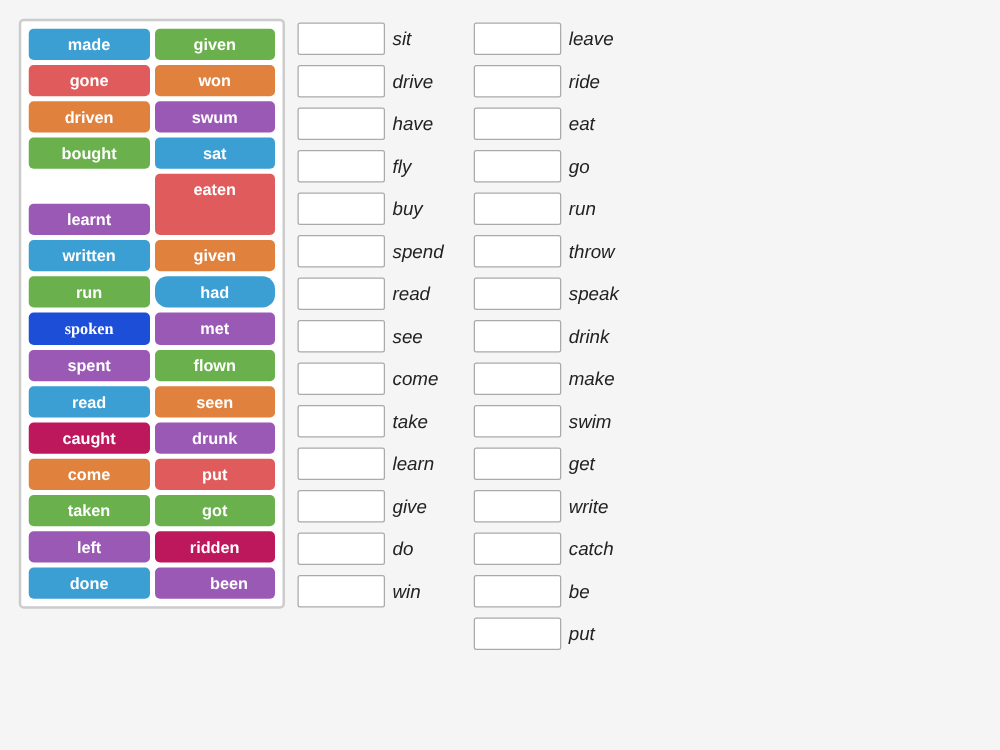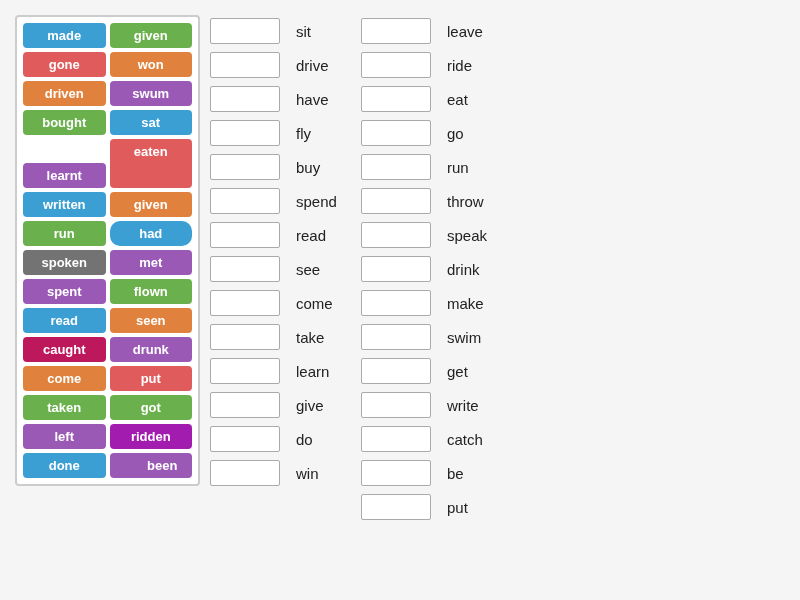--- a/index.html
+++ b/index.html
@@ -17,21 +17,21 @@
     .container {
       display: flex;
       gap: 10px;
       width: 100%;
     }
     
     .word-bank {
       display: grid;
       grid-template-columns: 1fr 1fr;
       gap: 4px;
-      width: 185px;
+      width: 213px;
       flex-shrink: 0;
       border: 2px solid #ccc;
       padding: 6px;
       background: white;
       border-radius: 4px;
       align-self: flex-start;
     }
     .word-tile {
       color: white;
       font-weight: bold;
@@ -48,22 +48,23 @@
       flex: 1;
     }
     .answer-col {
       display: flex;
       flex-direction: column;
       gap: 2px;
     }
     .answer-row {
       display: flex;
       align-items: center;
-      gap: 16px;
+      gap: 6px;
       height: 32px;
+      font-style: italic;
     }
     .answer-box {
       width: 70px;
       height: 26px;
       border: 1.5px solid #aaa;
       background: white;
       border-radius: 2px;
       flex-shrink: 0;
     }
     .answer-label {
@@ -85,34 +86,34 @@
       <div class="word-tile" style="background-color: rgb(224, 130, 61);">driven</div>
       <div class="word-tile" style="background-color: rgb(155, 89, 182);">swum</div>
       <div class="word-tile" style="background-color: rgb(106, 176, 76);">bought</div>
       <div class="word-tile" style="background-color: rgb(59, 159, 212);">sat</div>
       <div class="word-tile" style="background-color: rgb(155, 89, 182); margin-top: 24px;">learnt</div>
       <div class="word-tile" style="background-color: rgb(224, 92, 92);">eaten</div>
       <div class="word-tile" style="background-color: rgb(59, 159, 212);">written</div>
       <div class="word-tile" style="background-color: rgb(224, 130, 61);">given</div>
       <div class="word-tile" style="background-color: rgb(106, 176, 76);">run</div>
       <div class="word-tile" style="background-color: rgb(59, 159, 212); border-radius: 10px;">had</div>
-      <div class="word-tile" style="background-color: #737373;">spoken</div>
+      <div class="word-tile" style="background-color: #1d4ed8; font-family: Liberation Serif, serif;">spoken</div>
       <div class="word-tile" style="background-color: rgb(155, 89, 182);">met</div>
       <div class="word-tile" style="background-color: rgb(155, 89, 182);">spent</div>
       <div class="word-tile" style="background-color: rgb(106, 176, 76);">flown</div>
       <div class="word-tile" style="background-color: rgb(59, 159, 212);">read</div>
       <div class="word-tile" style="background-color: rgb(224, 130, 61);">seen</div>
       <div class="word-tile" style="background-color: #be185d;">caught</div>
       <div class="word-tile" style="background-color: rgb(155, 89, 182);">drunk</div>
       <div class="word-tile" style="background-color: rgb(224, 130, 61);">come</div>
       <div class="word-tile" style="background-color: rgb(224, 92, 92);">put</div>
       <div class="word-tile" style="background-color: rgb(106, 176, 76);">taken</div>
       <div class="word-tile" style="background-color: rgb(106, 176, 76);">got</div>
       <div class="word-tile" style="background-color: rgb(155, 89, 182);">left</div>
-      <div class="word-tile" style="background-color: #a21caf;">ridden</div>
+      <div class="word-tile" style="background-color: #be185d;">ridden</div>
       <div class="word-tile" style="background-color: rgb(59, 159, 212);">done</div>
       <div class="word-tile" style="background-color: rgb(155, 89, 182); padding-left: 31px;">been</div>
     </div>
 
   <div class="answer-section">
     <div class="answer-col">
     <div class="answer-row">
           <div class="answer-box"></div>
           <span class="answer-label">sit</span>
         </div>

